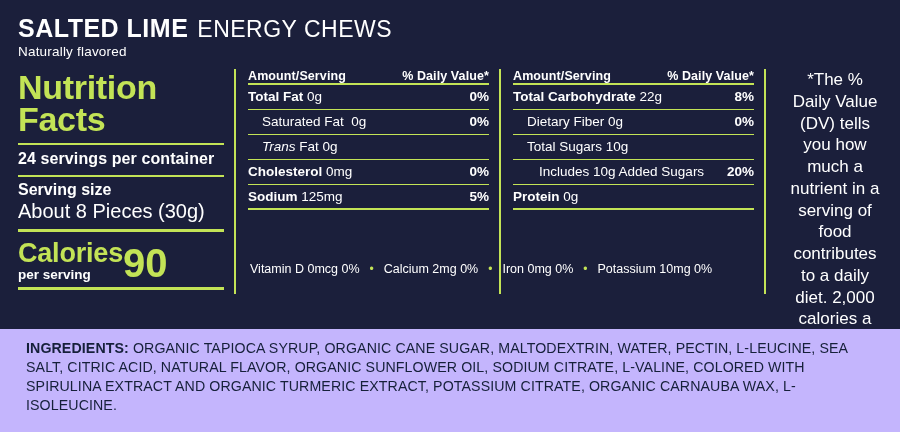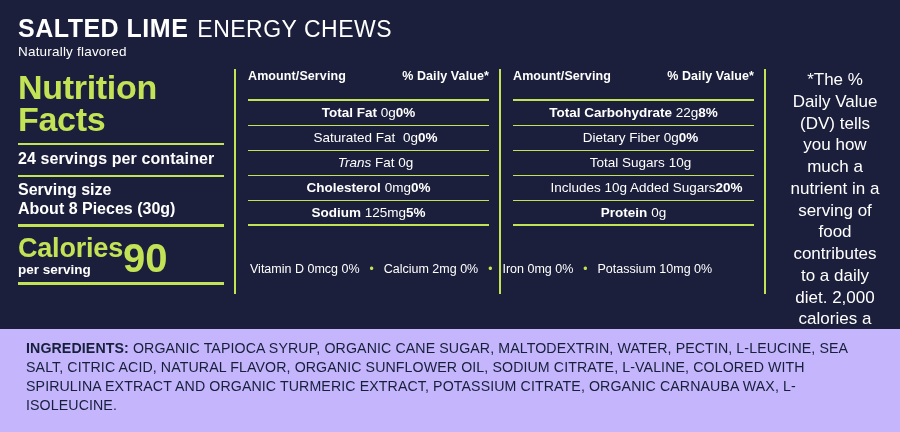--- a/index.html
+++ b/index.html
@@ -78,21 +78,21 @@
     font-size: 16px;
     font-weight: bold;
     color: #ffffff;
     margin-top: 5px;
     letter-spacing: 0.1px;
   }
   .serving-size-label {
     font-size: 16px; font-weight: bold; color: #fff; margin-top: 4px;
   }
   .serving-size-value {
-    font-size: 16px; font-weight: bold; color: #fff; margin-top: 1px;
+    font-size: 20px; font-weight: normal; color: #fff; margin-top: 1px;
   }
   .calories-row {
     display: flex;
     align-items: flex-end;
     justify-content: flex-start;
     margin-top: 8px;
   }
   .cal-label-wrap { line-height: 1; }
   .cal-word {
     color: #c3e356;
@@ -122,27 +122,27 @@
   }
   .col-nutr.second { border-right: 2px solid #c3e356; }
   .col-nutr.third  { border-right: 2px solid #c3e356; }
 
   .hdr-row {
     display: flex;
     justify-content: space-between;
     font-size: 12.5px;
     font-weight: bold;
     color: #ffffff;
-    padding-bottom: 16px;
+    padding-bottom: 0;
     border-bottom: 2px solid #c3e356;
     letter-spacing: 0.1px;
   }
   .nut-row {
     display: flex;
-    justify-content: center;
+    justify-content: space-between;
     align-items: baseline;
     border-bottom: 1px solid #c3e356;
     padding: 4px 0 4px 0;
     font-size: 13.5px;
     color: #ffffff;
     min-height: 25px;
   }
   .nut-row.last { border-bottom: 2px solid #c3e356; }
   .nut-name { white-space: nowrap; }
   .nut-name b { font-weight: bold; }

